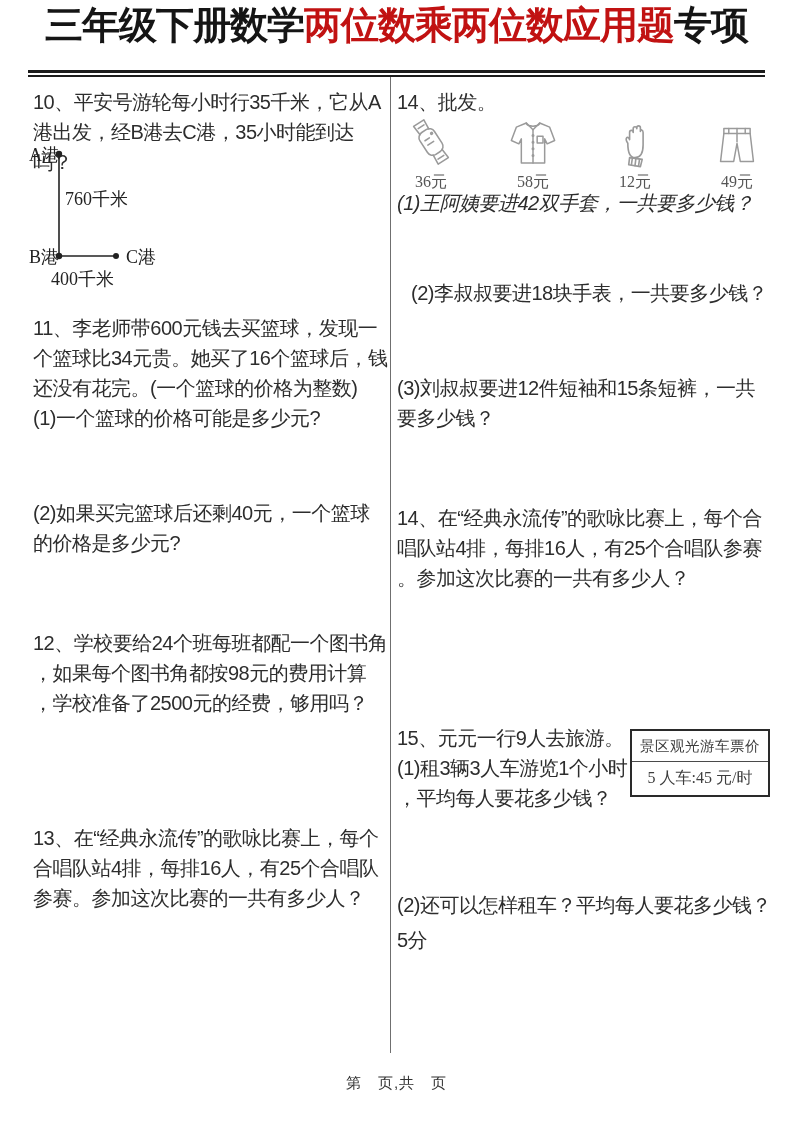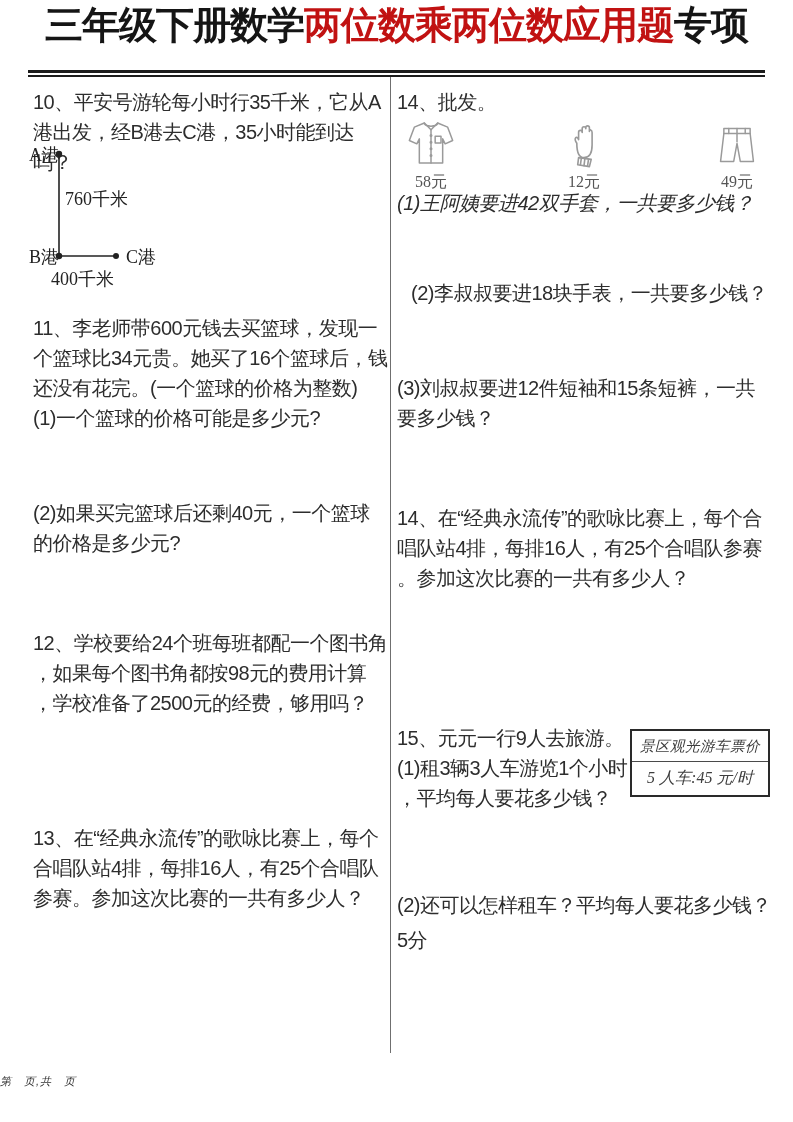--- a/index.html
+++ b/index.html
@@ -33,28 +33,28 @@
   
   .items-row{position:absolute;left:0;top:36px;width:374px;display:flex;justify-content:space-between;}
   .item{display:flex;flex-direction:column;align-items:center;width:68px;}
   .icon-box{height:56px;display:flex;align-items:flex-end;justify-content:center;}
   .item svg{stroke:#9a9a9a;fill:none;stroke-width:1.8;stroke-linecap:round;stroke-linejoin:round;}
   .price{font-family:"Liberation Serif",serif;font-size:16px;color:#555;margin-top:3px;letter-spacing:0;}
   
   .price-table{
     position:absolute;left:233px;top:652px;width:136px;background:#fff;
     border:2px solid #2a2a2a;text-align:center;
-    font-family:"Liberation Serif",serif;color:#3d3d3d;font-style:italic;
+    font-family:"Liberation Serif",serif;color:#3d3d3d;
   }
   .pt-head{font-size:14.5px;padding:6px 2px 5px 2px;border-bottom:1px solid #4a4a4a;letter-spacing:0.5px;}
   .pt-row{font-size:16px;padding:6px 2px;}
   .pt-row + .pt-row{border-top:1px solid #4a4a4a;border-radius:7px;}
   .footer{
-    position:absolute;left:0;right:0;top:1074px;text-align:left;
-    font-size:11px;color:#333;letter-spacing:1px;font-style:italic;
+    position:absolute;left:0;right:0;top:1074px;text-align:center;
+    font-size:15px;color:#333;letter-spacing:1px;
   }
 </style>
 </head>
 <body>
 
 <div class="title"><span>三年级下册数学</span><span style="color: rgb(193, 18, 18);">两位数乘两位数应用题</span><span>专项</span></div>
 
 <div class="rule"></div>
 
 <div class="columns">
@@ -91,20 +91,37 @@
 合唱队站4排，每排16人，有25个合唱队
 参赛。参加这次比赛的一共有多少人？</div>
   </div>
 
   <div class="col col-right">
 
     <div class="block" style="top:10px;">14、批发。</div>
 
     <div class="items-row">
 
+      <div class="item">
+        <div class="icon-box">
+          <svg width="52" height="54" viewBox="0 0 60 60">
+            <g transform="rotate(-33 30 30)">
+              <path d="M24 16 L23 4 L37 4 L36 16"></path>
+              <path d="M24 44 L23 56 L37 56 L36 44"></path>
+              <line x1="26" y1="9" x2="34" y2="9"></line>
+              <line x1="26" y1="51" x2="34" y2="51"></line>
+              <rect x="20" y="15" width="20" height="30" rx="7"></rect>
+              <line x1="25" y1="25" x2="31" y2="25"></line>
+              <line x1="25" y1="31" x2="33" y2="31"></line>
+              <circle cx="36" cy="22" r="1.1"></circle>
+            </g>
+          </svg>
+        </div>
+        <div class="price">36元</div>
+      </div>
 
       <div class="item">
         <div class="icon-box">
           <svg width="50" height="52" viewBox="0 0 60 60">
             <path d="M22 6 L10 11 L4 27 L13 31 L16 25 L16 54 L44 54 L44 25 L47 31 L56 27 L50 11 L38 6 C37 11 23 11 22 6 Z"></path>
             <path d="M22 6 L30 14 L38 6"></path>
             <line x1="30" y1="14" x2="30" y2="54"></line>
             <circle cx="30" cy="21" r="0.9"></circle>
             <circle cx="30" cy="29" r="0.9"></circle>
             <circle cx="30" cy="37" r="0.9"></circle>

